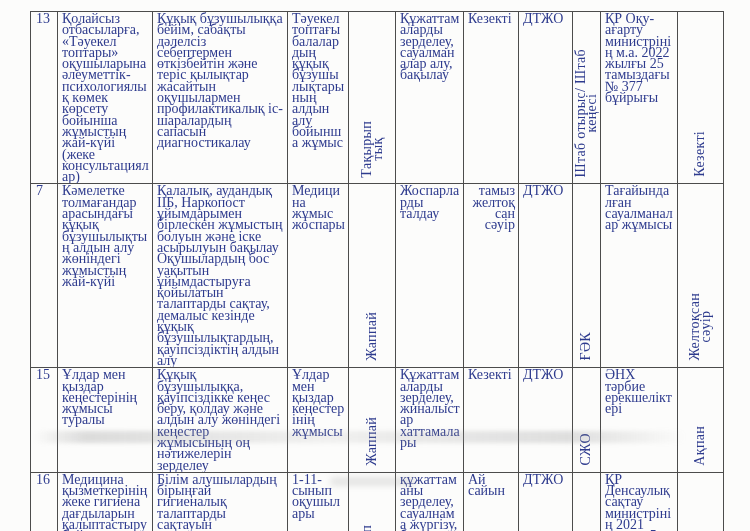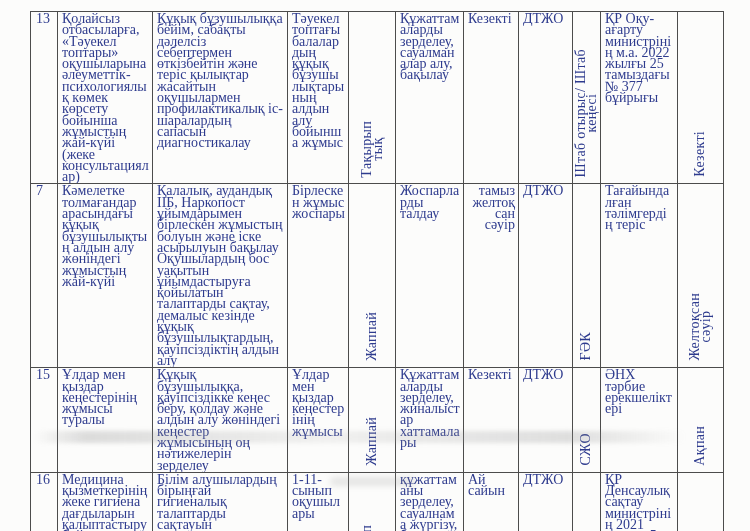--- a/index.html
+++ b/index.html
@@ -76,29 +76,29 @@
       <td>ДТЖО</td>
       <td class="v"><span class="vt">Штаб отырыс/ Штаб
 кеңесі</span></td>
       <td>ҚР Оқу-ағарту министрінің м.а. 2022 жылғы 25 тамыздағы № 377 бұйрығы</td>
       <td class="v"><span class="vt">Кезекті</span></td>
     </tr>
     <tr class="r14">
       <td class="num">7</td>
       <td>Кәмелетке толмағандар арасындағы құқық бұзушылықтың алдын алу жөніндегі жұмыстың жай-күйі</td>
       <td>Қалалық, аудандық ІІБ, Наркопост ұйымдарымен бірлескен жұмыстың болуын және іске асырылуын бақылау Оқушылардың бос уақытын ұйымдастыруға қойылатын талаптарды сақтау, демалыс кезінде құқық бұзушылықтардың, қауіпсіздіктің алдын алу</td>
-      <td>Бірлескен жұмыс жоспары</td>
+      <td>Медицина жұмыс жоспары</td>
       <td class="v"><span class="vt">Жаппай</span></td>
       <td>Жоспарларды талдау</td>
       <td class="pre">тамыз
 желтоқсан
 сәуір</td>
       <td>ДТЖО</td>
       <td class="v"><span class="vt">ҒӘК</span></td>
-      <td>Тағайындалған тәлімгердің теріс</td>
+      <td>Тағайындалған сауалманалар жұмысы</td>
       <td class="v"><span class="vt">Желтоқсан
 сәуір</span></td>
     </tr>
     <tr class="r15">
       <td class="num">15</td>
       <td>Ұлдар мен қыздар кеңестерінің жұмысы туралы</td>
       <td>Құқық бұзушылыққа, қауіпсіздікке кеңес беру, қолдау және алдын алу жөніндегі кеңестер жұмысының оң нәтижелерін зерделеу</td>
       <td>Ұлдар мен қыздар кеңестерінің жұмысы</td>
       <td class="v"><span class="vt">Жаппай</span></td>
       <td>Құжаттамаларды зерделеу, жиналыстар хаттамалары</td>

